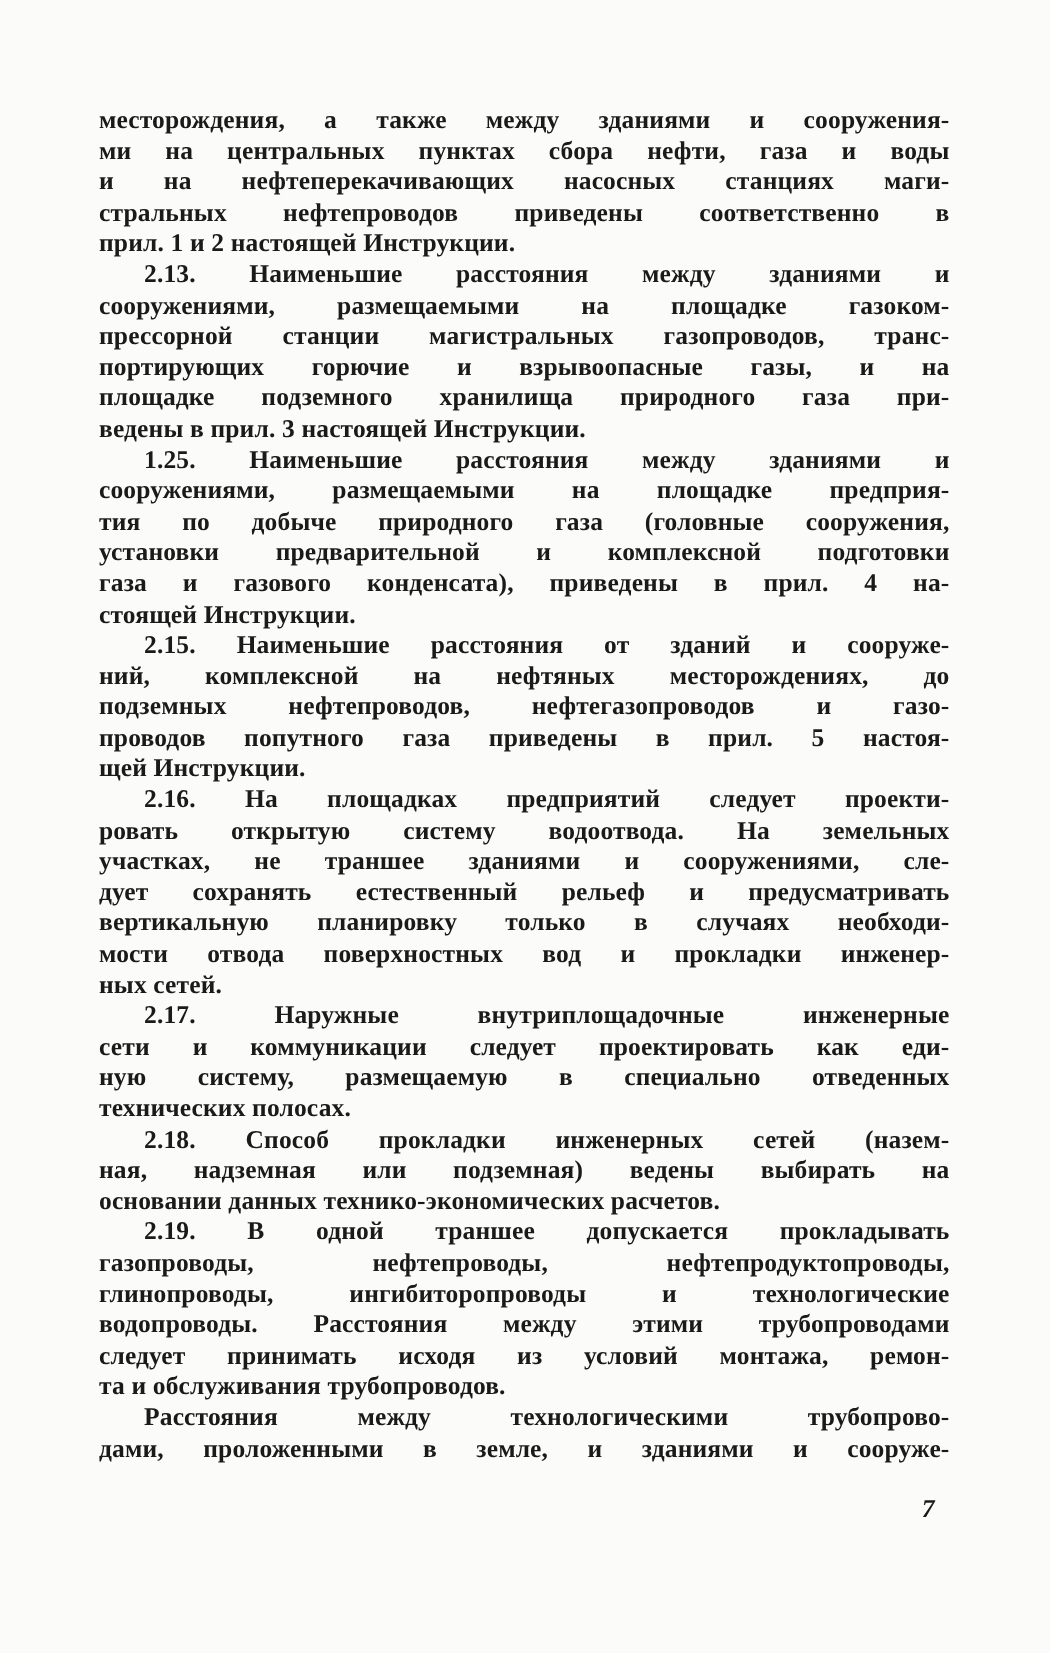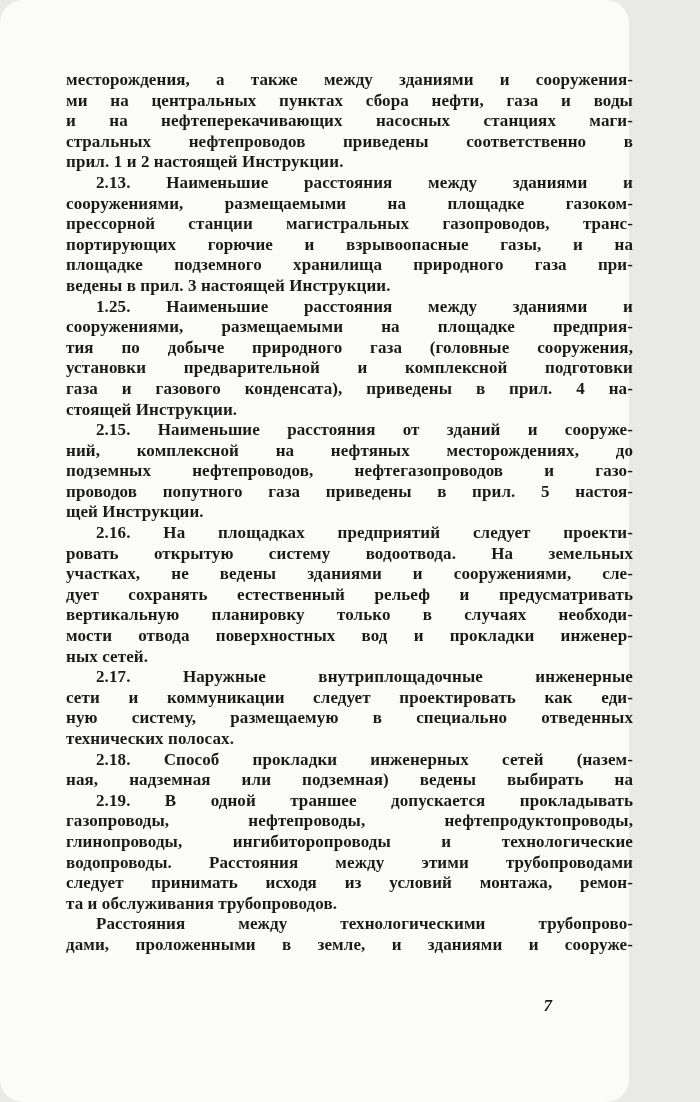--- a/index.html
+++ b/index.html
@@ -7,28 +7,27 @@
     padding: 0;
   }
   body {
     width: 700px;
     height: 1102px;
     background: #e9e9e7;
     overflow: hidden;
   }
   .paper {
     position: relative;
-    width: 629px;
+    width: 700px;
     height: 1102px;
     background: var(--paper, #fbfbf9);
     color: var(--ink, #1a1a1a);
     font-family: "Liberation Serif", "DejaVu Serif", serif;
     font-weight: 700;
     box-sizing: border-box;
-    border-radius: 23px;
   }
   .text-block {
     position: absolute;
     left: 66px;
     top: 70px;
     width: 567px;
     font-size: 17px;
     line-height: 20.6px;
     letter-spacing: 0.1px;
   }
@@ -88,35 +87,36 @@
       <div class="paragraph">
         <div class="line indent">2.15. Наименьшие расстояния от зданий и сооруже-</div>
         <div class="line">ний, комплексной на нефтяных  месторождениях,  до</div>
         <div class="line">подземных нефтепроводов, нефтегазопроводов и  газо-</div>
         <div class="line">проводов попутного газа приведены в прил. 5 настоя-</div>
         <div class="line last">щей Инструкции.</div>
       </div>
       <div class="paragraph">
         <div class="line indent">2.16. На площадках предприятий следует проекти-</div>
         <div class="line">ровать открытую систему водоотвода. На  земельных</div>
-        <div class="line">участках, не ведены зданиями и сооружениями, сле-</div>
+        <div class="line">участках, не траншее зданиями и сооружениями, сле-</div>
         <div class="line">дует сохранять естественный рельеф и предусматривать</div>
         <div class="line">вертикальную планировку только в случаях необходи-</div>
         <div class="line">мости отвода поверхностных вод и прокладки инженер-</div>
         <div class="line last">ных сетей.</div>
       </div>
       <div class="paragraph">
         <div class="line indent">2.17. Наружные  внутриплощадочные  инженерные</div>
         <div class="line">сети и коммуникации следует проектировать как еди-</div>
         <div class="line">ную систему, размещаемую в специально отведенных</div>
         <div class="line last">технических полосах.</div>
       </div>
       <div class="paragraph">
         <div class="line indent">2.18. Способ прокладки инженерных сетей (назем-</div>
         <div class="line">ная, надземная или подземная) ведены выбирать  на</div>
+        <div class="line last">основании данных технико-экономических расчетов.</div>
       </div>
       <div class="paragraph">
         <div class="line indent">2.19. В одной траншее допускается  прокладывать</div>
         <div class="line">газопроводы,  нефтепроводы,  нефтепродуктопроводы,</div>
         <div class="line">глинопроводы, ингибиторопроводы и  технологические</div>
         <div class="line">водопроводы. Расстояния между этими трубопроводами</div>
         <div class="line">следует принимать исходя из условий монтажа, ремон-</div>
         <div class="line last">та и обслуживания трубопроводов.</div>
       </div>
       <div class="paragraph">

